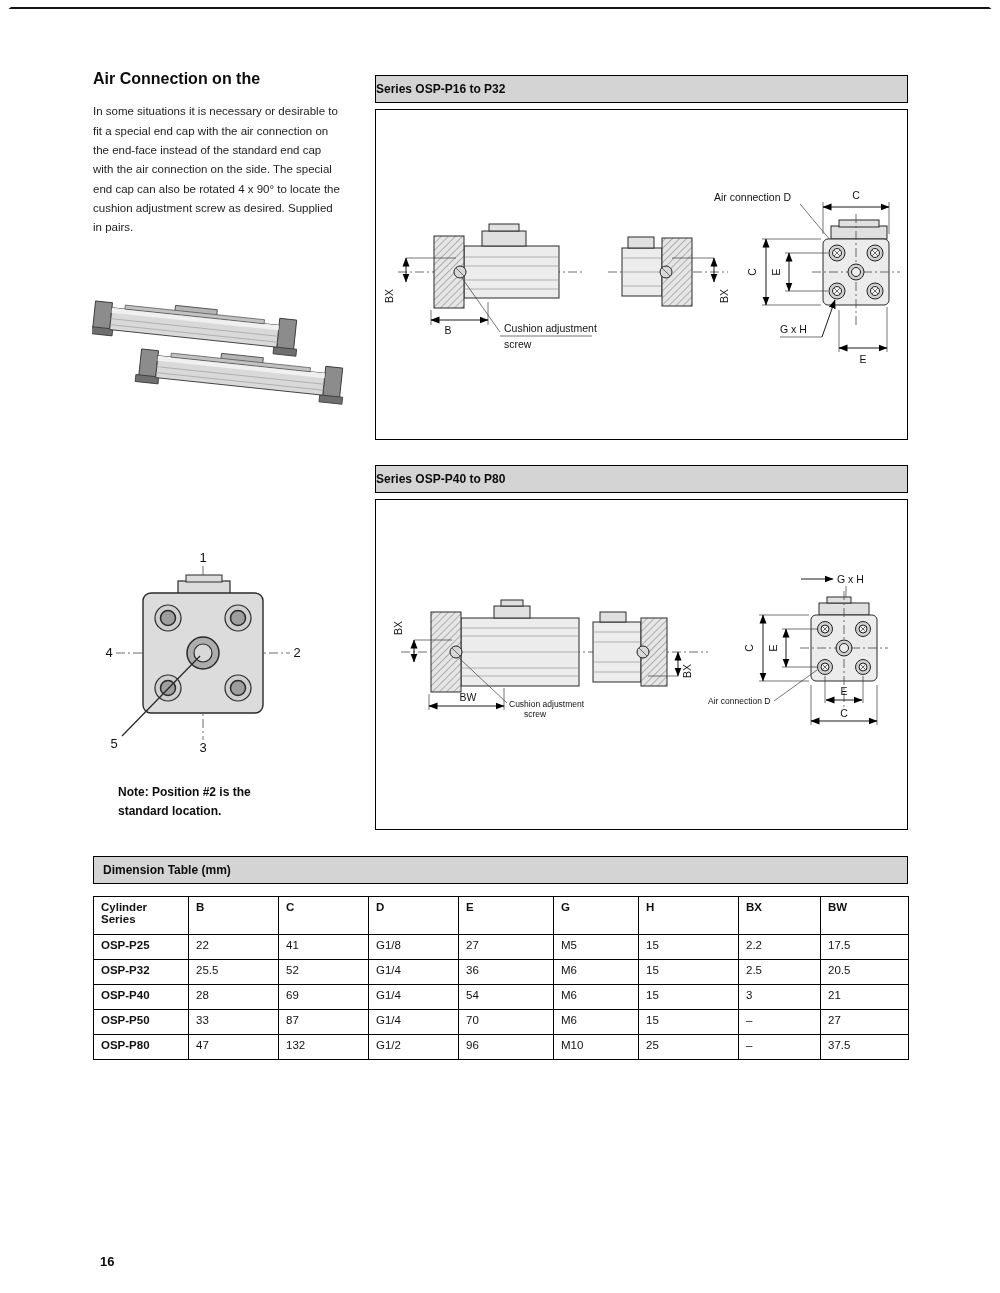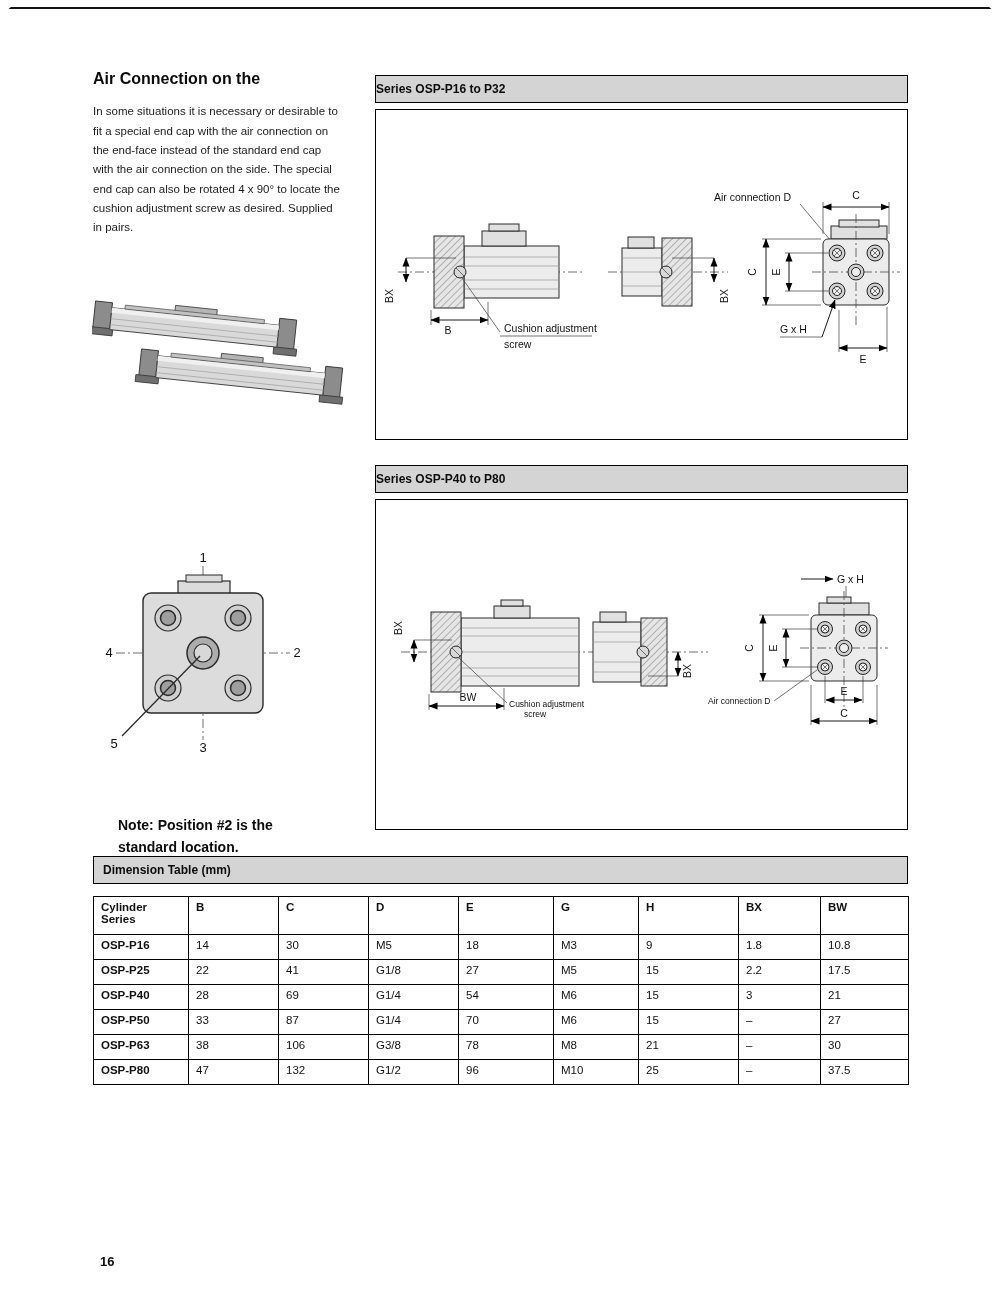--- a/index.html
+++ b/index.html
@@ -9,21 +9,21 @@
     font-family:"Liberation Sans", sans-serif; color:#111; overflow:hidden;border-radius:30px;
   }
   .top-rule { position:absolute; left:0; top:7px; width:1000px; height:2px; background:#141414; }
 
   .article { position:absolute; left:93px; top:68px; width:276px; }
   .article .title { font-size:16px; font-weight:bold; line-height:1.4; color:#0c0c0c; }
   .article .body-text { margin-top:12px; font-size:11.5px; line-height:1.68; color:#1d1d1d; width:248px; }
 
   .product-img { position:absolute; left:92px; top:293px; }
   .pos-diagram { position:absolute; left:100px; top:548px; }
-  .note { position:absolute; left:118px; top:783px; font-size:14px; font-weight:bold; line-height:1.55; color:#0c0c0c;margin-top:32px; }
+  .note { position:absolute; left:118px; top:783px; font-size:12px; font-weight:bold; line-height:1.55; color:#0c0c0c; }
 
   .dbox { position:absolute; left:375px; width:533px; }
   #dbox1 { top:75px; }
   #dbox2 { top:465px; }
   .dhead { height:28px; background:#d4d4d4; border:1px solid #000; font-size:12px; font-weight:bold; line-height:26px; color:#0c0c0c; }
   .dbody { margin-top:6px; border:1px solid #000; background:#fff; height:331px; }
   .dbody svg { display:block; }
 
   .table-wrap { position:absolute; left:93px; top:856px; width:815px; }
   .table-title { height:28px; background:#d4d4d4; border:1px solid #000; font-size:12px; font-weight:bold; line-height:26px; padding-left:9px; color:#0c0c0c; }
@@ -346,40 +346,40 @@
             <th>D</th>
             <th>E</th>
             <th>G</th>
             <th>H</th>
             <th>BX</th>
             <th>BW</th>
           </tr>
       </thead>
       <tbody>
           <tr>
-            <td class="series">OSP-P16</td>
-            <td>14</td>
-            <td>30</td>
-            <td>M5</td>
-            <td>18</td>
-            <td>M3</td>
-            <td>9</td>
-            <td>1.8</td>
-            <td>10.8</td>
-          </tr>
-          <tr>
             <td class="series">OSP-P25</td>
             <td>22</td>
             <td>41</td>
             <td>G1/8</td>
             <td>27</td>
             <td>M5</td>
             <td>15</td>
             <td>2.2</td>
             <td>17.5</td>
+          </tr>
+          <tr>
+            <td class="series">OSP-P32</td>
+            <td>25.5</td>
+            <td>52</td>
+            <td>G1/4</td>
+            <td>36</td>
+            <td>M6</td>
+            <td>15</td>
+            <td>2.5</td>
+            <td>20.5</td>
           </tr>
           <tr>
             <td class="series">OSP-P40</td>
             <td>28</td>
             <td>69</td>
             <td>G1/4</td>
             <td>54</td>
             <td>M6</td>
             <td>15</td>
             <td>3</td>
@@ -390,31 +390,20 @@
             <td>33</td>
             <td>87</td>
             <td>G1/4</td>
             <td>70</td>
             <td>M6</td>
             <td>15</td>
             <td>–</td>
             <td>27</td>
           </tr>
           <tr>
-            <td class="series">OSP-P63</td>
-            <td>38</td>
-            <td>106</td>
-            <td>G3/8</td>
-            <td>78</td>
-            <td>M8</td>
-            <td>21</td>
-            <td>–</td>
-            <td>30</td>
-          </tr>
-          <tr>
             <td class="series">OSP-P80</td>
             <td>47</td>
             <td>132</td>
             <td>G1/2</td>
             <td>96</td>
             <td>M10</td>
             <td>25</td>
             <td>–</td>
             <td>37.5</td>
           </tr>

